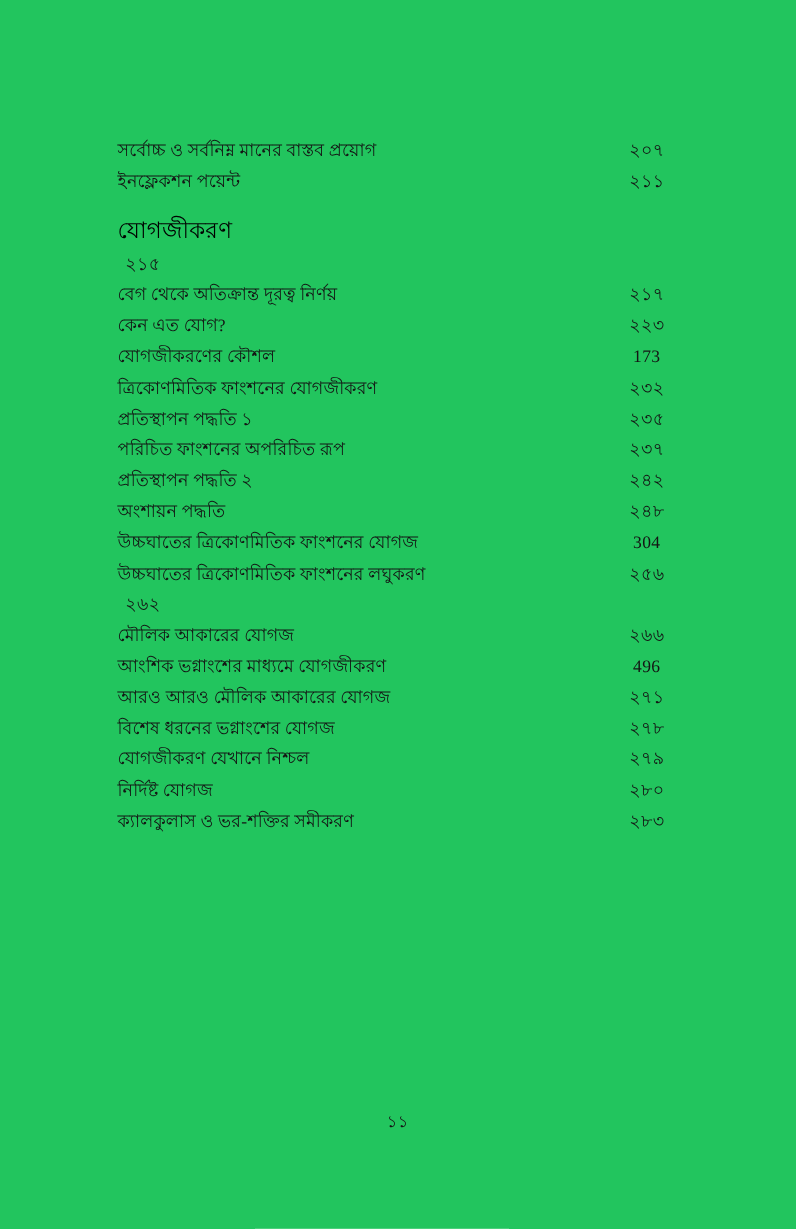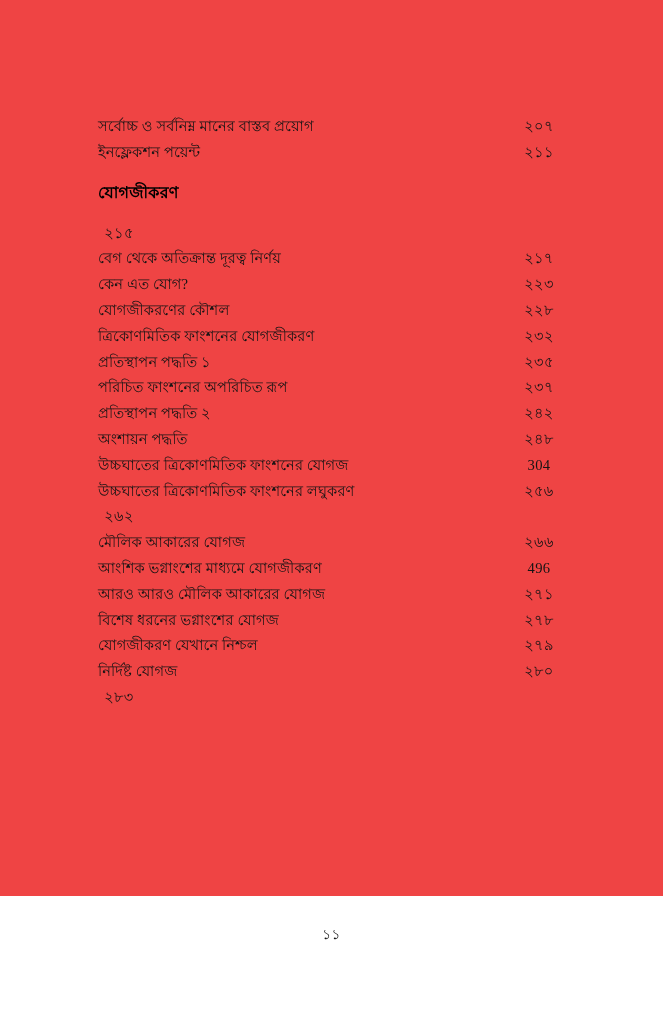--- a/index.html
+++ b/index.html
@@ -14,22 +14,22 @@
     font-family: "Liberation Serif", "DejaVu Serif", serif;
     color: #121212;
     overflow: hidden;
   }
 
   .page {
     position: absolute;
     left: 0;
     top: 0;
     width: 663px;
-    height: 896px;
-    background: #ef4444;
+    height: 1024px;
+    background: #22c55e;
   }
 
   .toc {
     position: absolute;
     left: 98px;
     top: 114px;
     width: 462px;
   }
 
   
@@ -54,26 +54,26 @@
     text-align: center;
     min-width: 42px;
     flex: 0 0 auto;
     letter-spacing: 0.3px;
   }
 
   
   .section-heading {
     height: 26px;
     line-height: 26px;
-    font-size: 16px;
-    font-weight: bold;
+    font-size: 19px;
+    font-weight: normal;
     color: #000000;
     white-space: nowrap;
     margin-top: 14px;
-    margin-bottom: 15px;
+    margin-bottom: 3px;
     letter-spacing: 0.2px;
   }
 
   
   .folio {
     position: absolute;
     left: 0;
     top: 924px;
     width: 663px;
     text-align: center;
@@ -103,21 +103,21 @@
       <div class="entry">
         <span class="entry-title">বেগ থেকে অতিক্রান্ত দূরত্ব নির্ণয়</span>
         <span class="entry-page">২১৭</span>
       </div>
       <div class="entry">
         <span class="entry-title">কেন এত যোগ?</span>
         <span class="entry-page">২২৩</span>
       </div>
       <div class="entry">
         <span class="entry-title">যোগজীকরণের কৌশল</span>
-        <span class="entry-page">২২৮</span>
+        <span class="entry-page">173</span>
       </div>
       <div class="entry">
         <span class="entry-title">ত্রিকোণমিতিক ফাংশনের যোগজীকরণ</span>
         <span class="entry-page">২৩২</span>
       </div>
       <div class="entry">
         <span class="entry-title">প্রতিস্থাপন পদ্ধতি ১</span>
         <span class="entry-page">২৩৫</span>
       </div>
       <div class="entry">
@@ -161,19 +161,20 @@
       </div>
       <div class="entry">
         <span class="entry-title">যোগজীকরণ যেখানে নিশ্চল</span>
         <span class="entry-page">২৭৯</span>
       </div>
       <div class="entry">
         <span class="entry-title">নির্দিষ্ট যোগজ</span>
         <span class="entry-page">২৮০</span>
       </div>
       <div class="entry">
+        <span class="entry-title">ক্যালকুলাস ও ভর-শক্তির সমীকরণ</span>
         <span class="entry-page">২৮৩</span>
       </div>
     </div>
 
   <div class="folio">১১</div>
 
 </div>
 
 </body></html>

